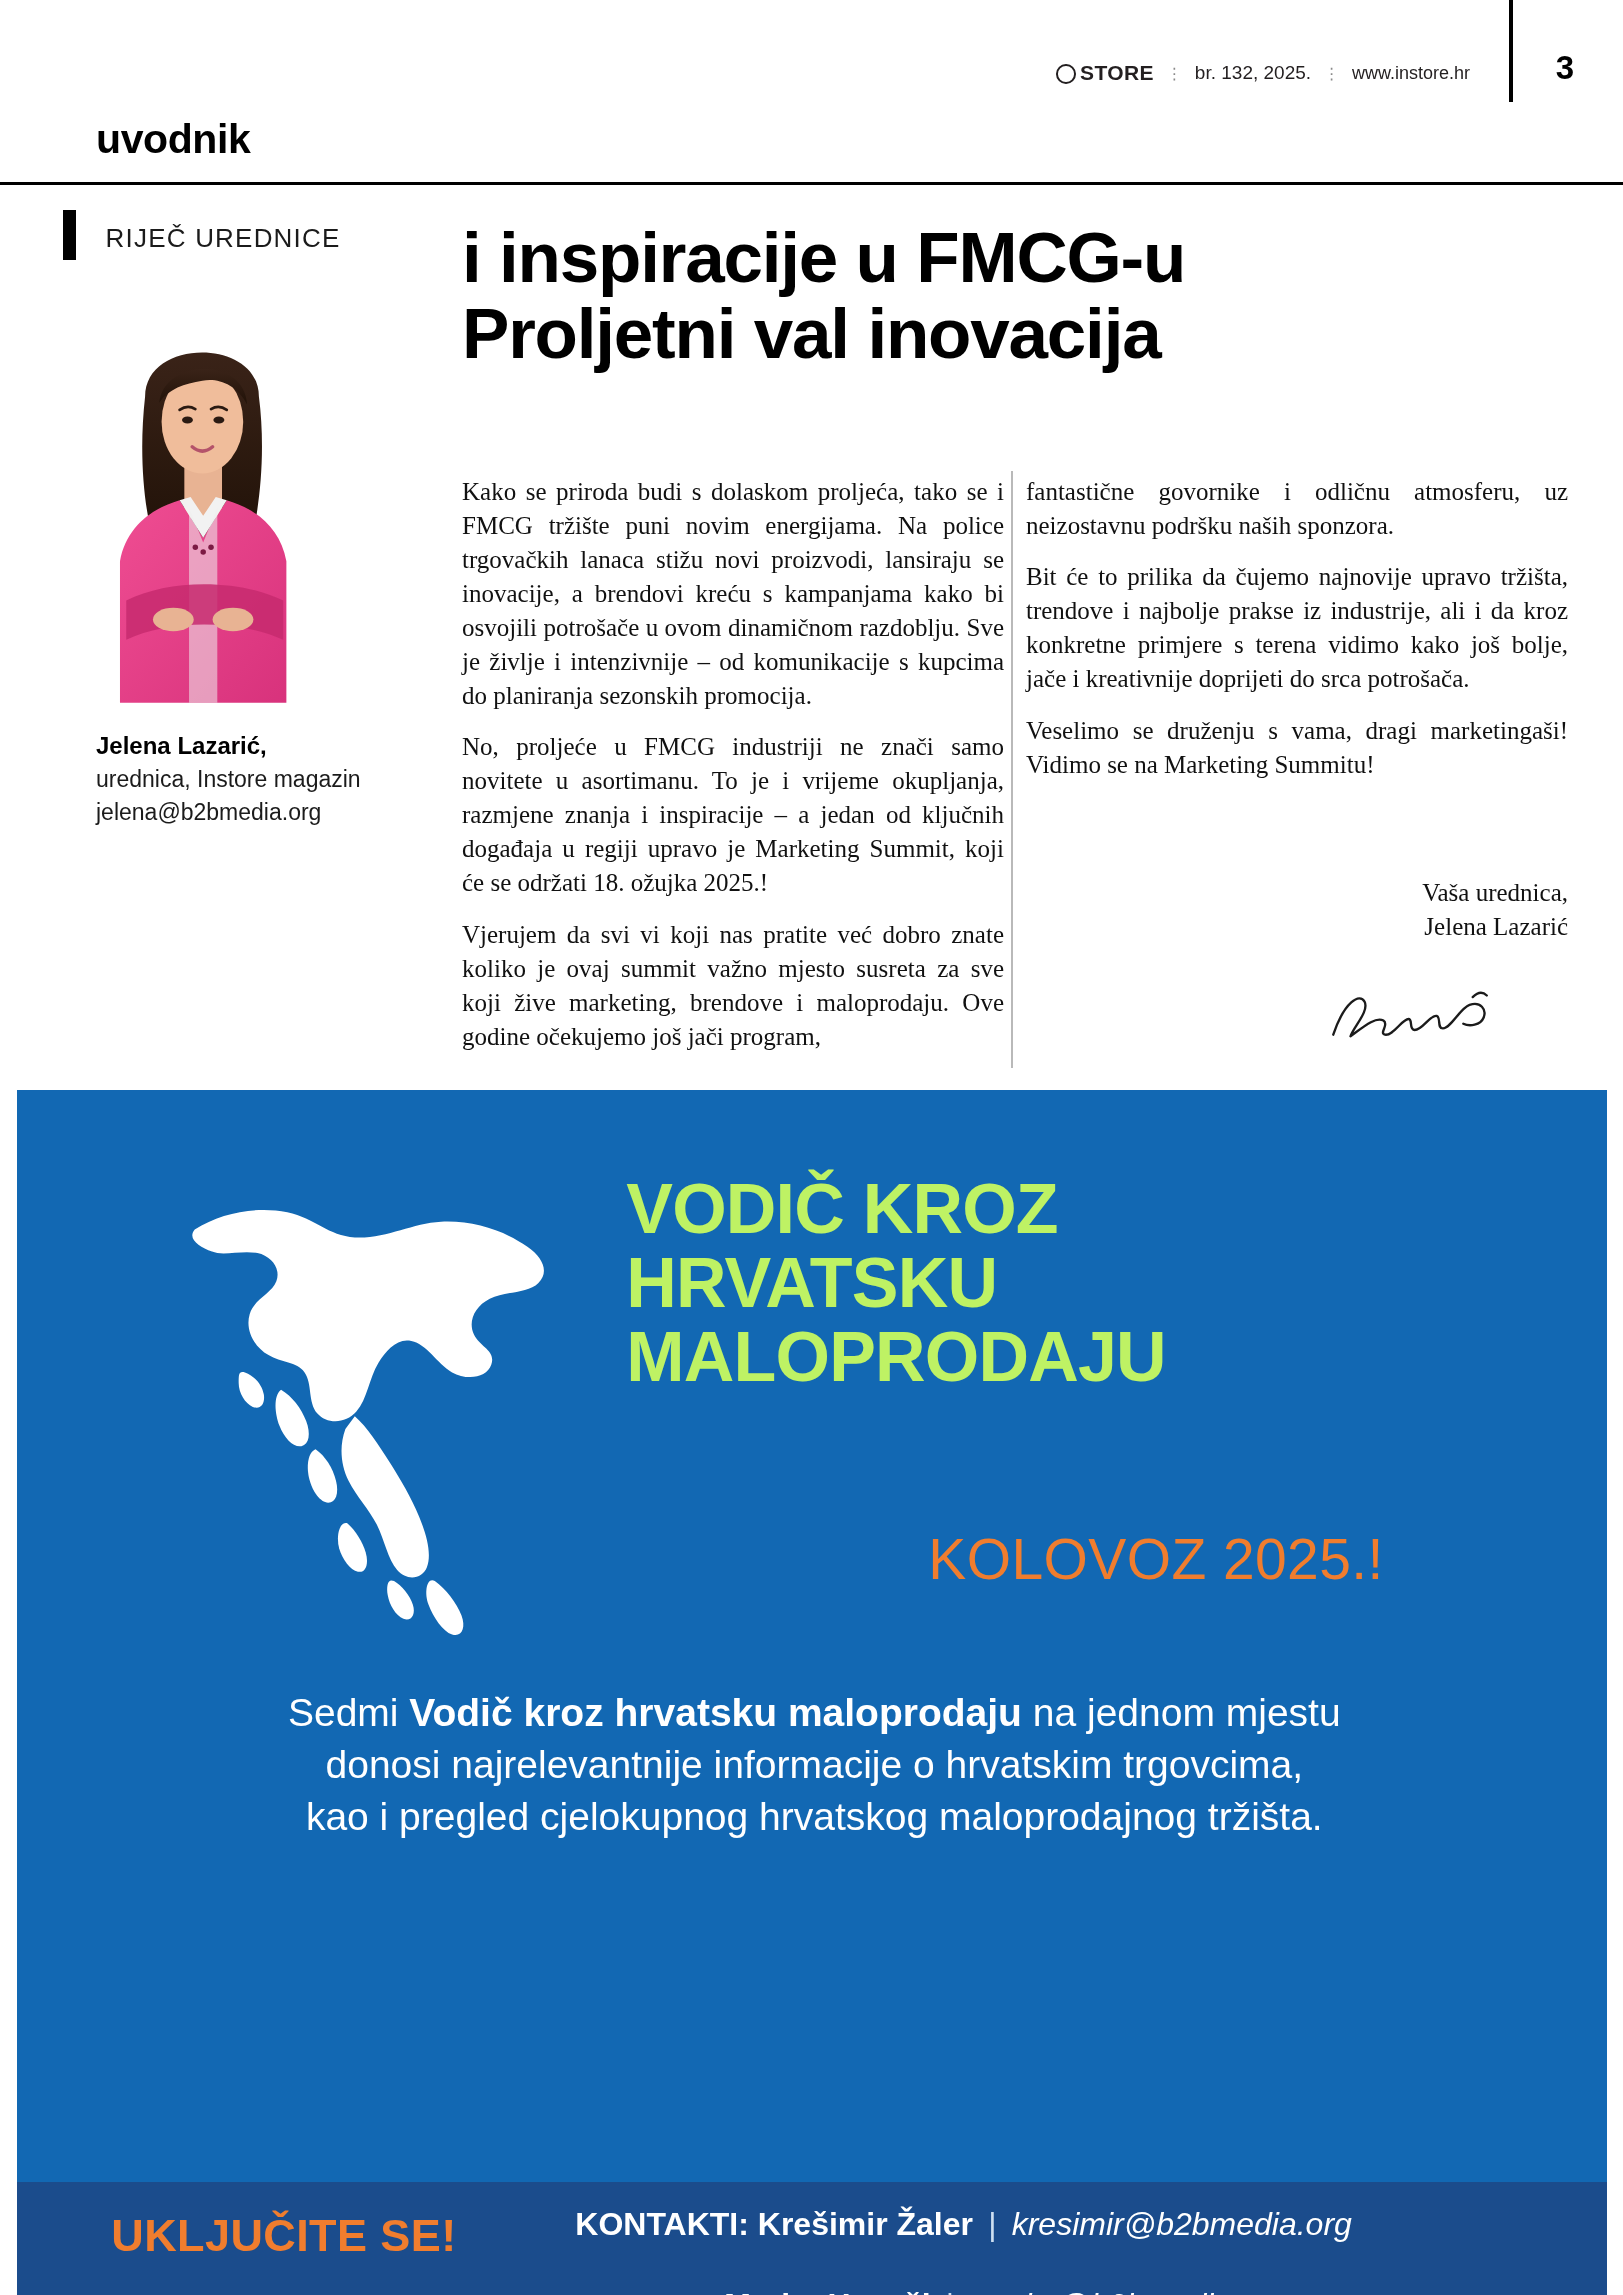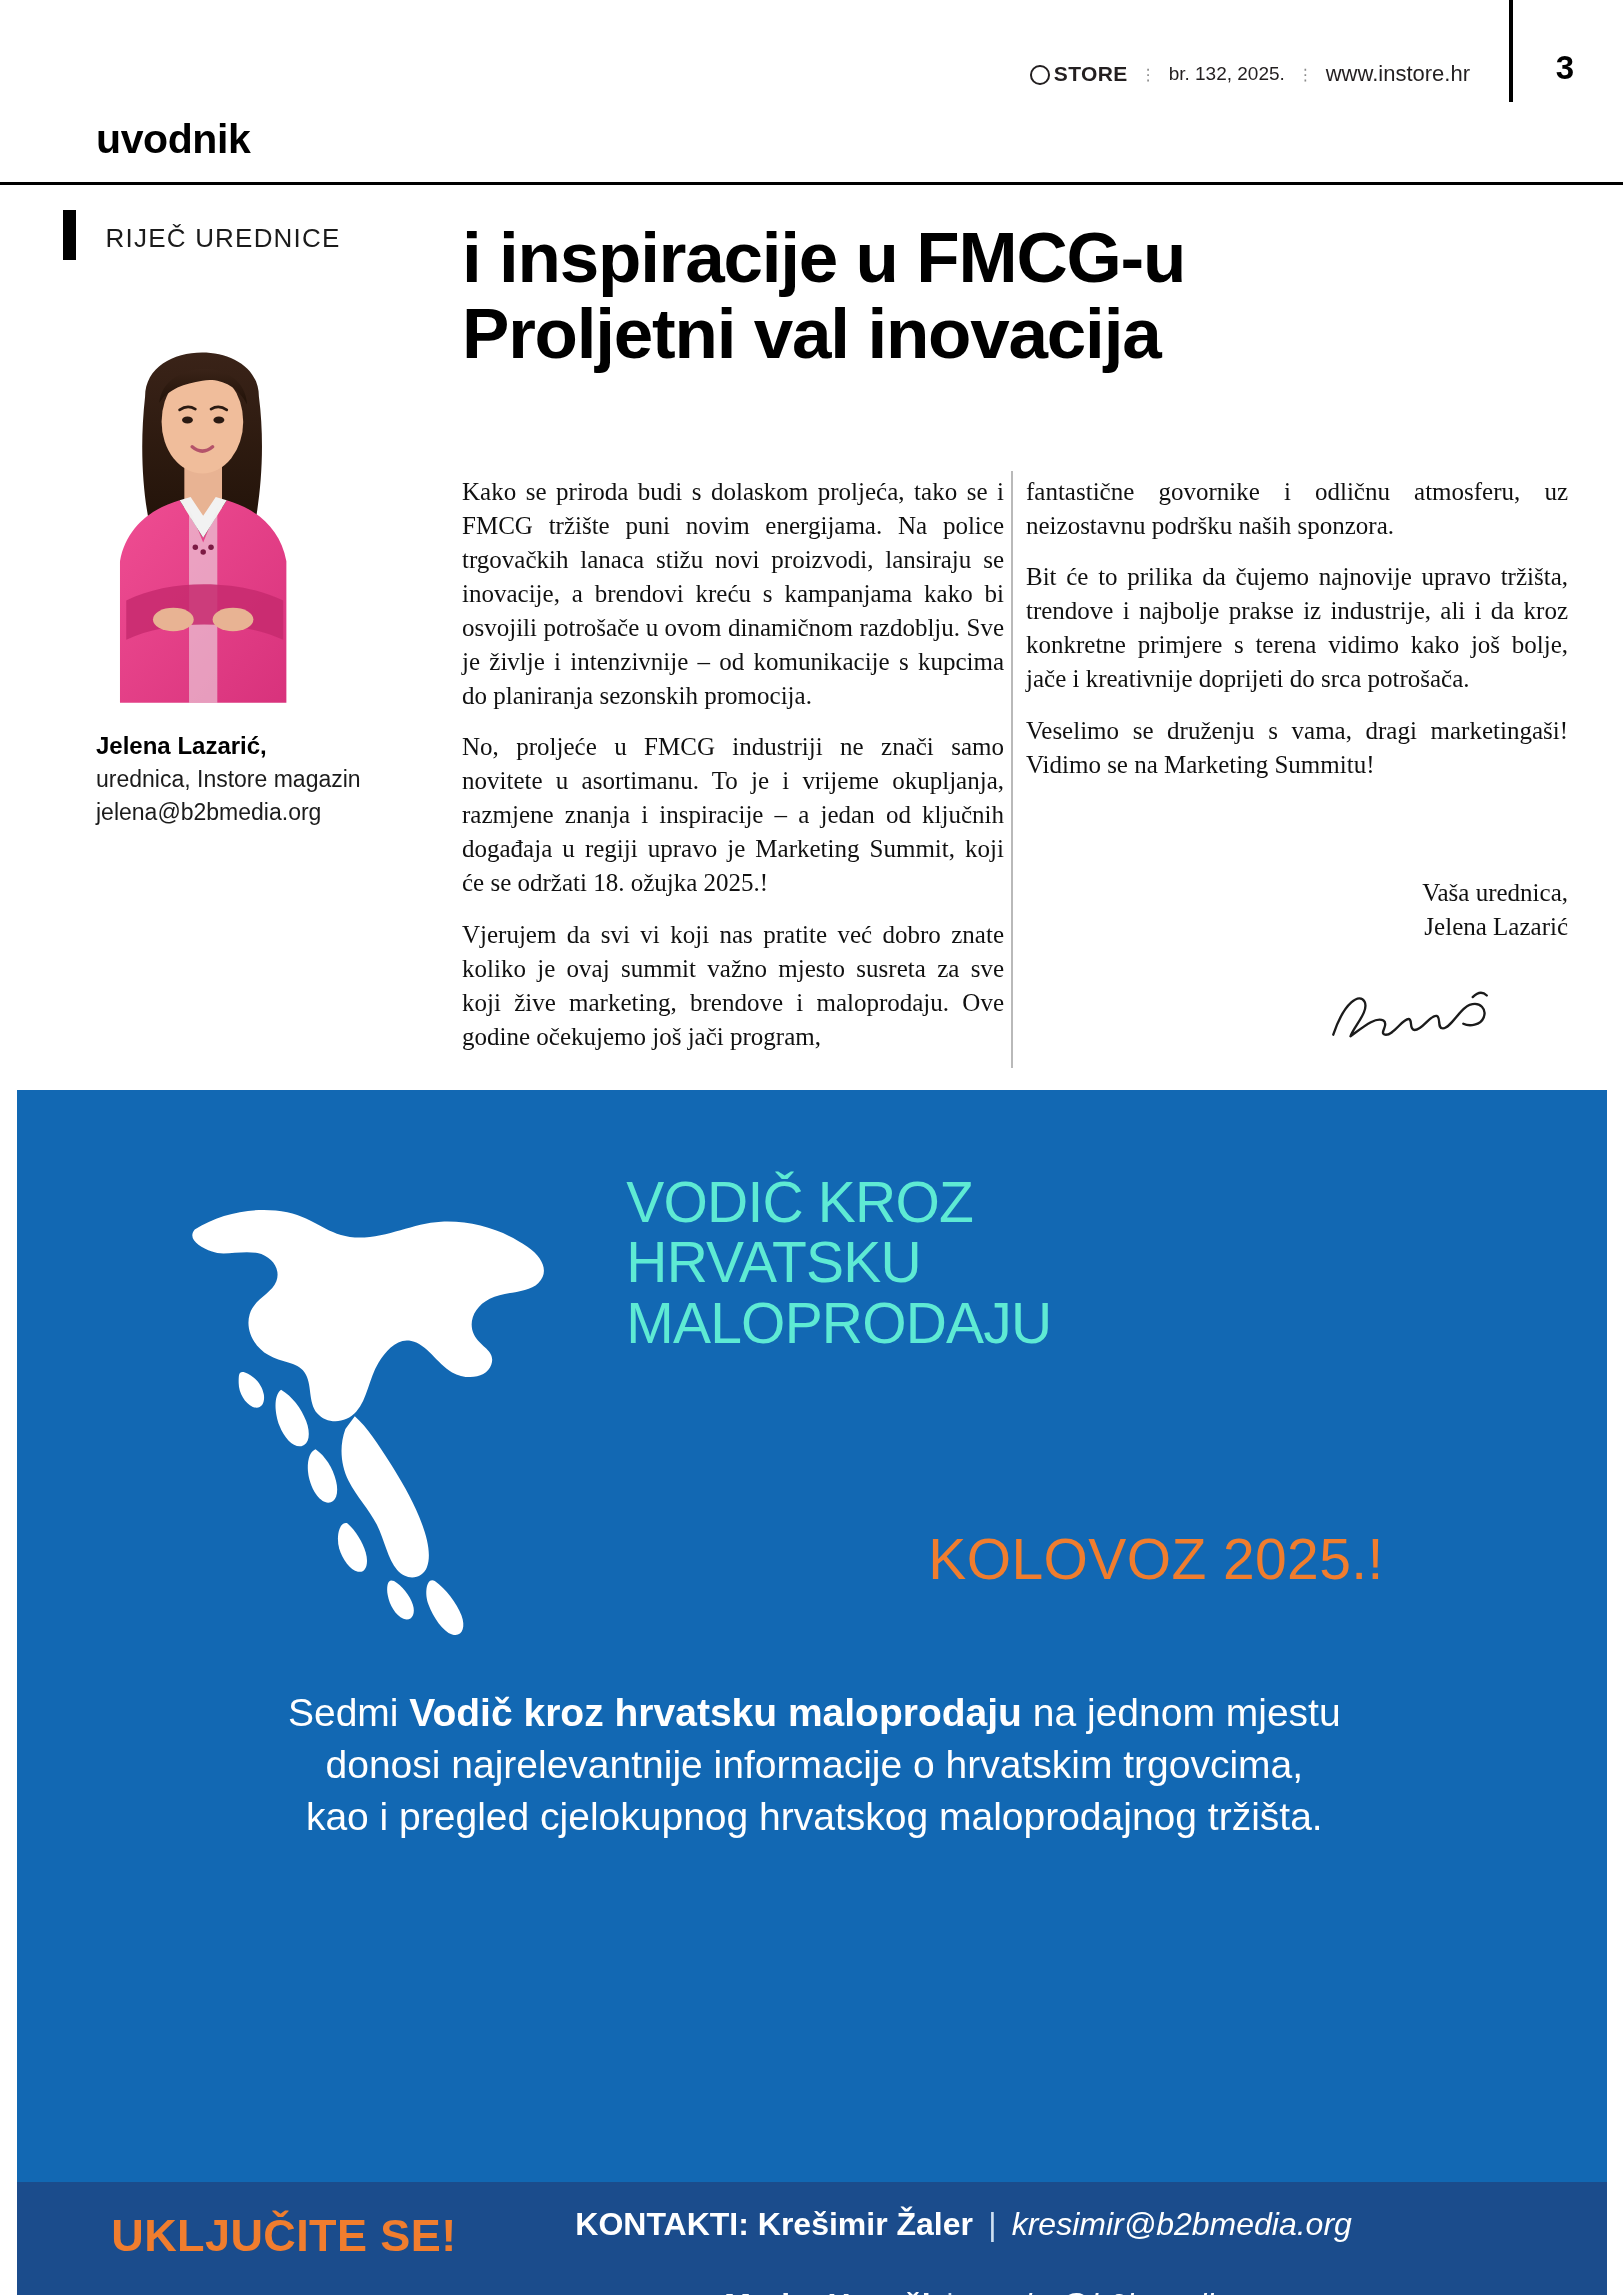--- a/index.html
+++ b/index.html
@@ -51,21 +51,21 @@
     font-weight: 700;
     letter-spacing: 0.4px;
     font-size: 21px;
   }
   .masthead .sep {
     color: #8a8a8a;
     font-size: 15.7px;
     padding: 0 1.6px;
   }
   .masthead .issue { font-size: 19px; }
-  .masthead .site { font-size: 22px; }
+  .masthead .site { font-size: 18px; }
 
   .page-number {
     position: absolute;
     right: 49px;
     top: 49px;
     font-size: 33px;
     font-weight: 700;
     color: #000;
   }
   .page-number-rule {
@@ -212,23 +212,23 @@
     left: 102px;
     top: 47px;
     width: 503px;
     height: 510px;
   }
   .ad-title {
     position: absolute;
     left: 609px;
     top: 82px;
     width: 903px;
-    color: #5eead4;
-    font-size: 57px;
-    font-weight: 400;
+    color: #bef264;
+    font-size: 70px;
+    font-weight: 700;
     line-height: 1.06;
     letter-spacing: -0.8px;
   }
   .ad-date {
     position: absolute;
     left: 911px;
     top: 436px;
     color: #f07d2e;
     font-size: 57px;
     font-weight: 400;

